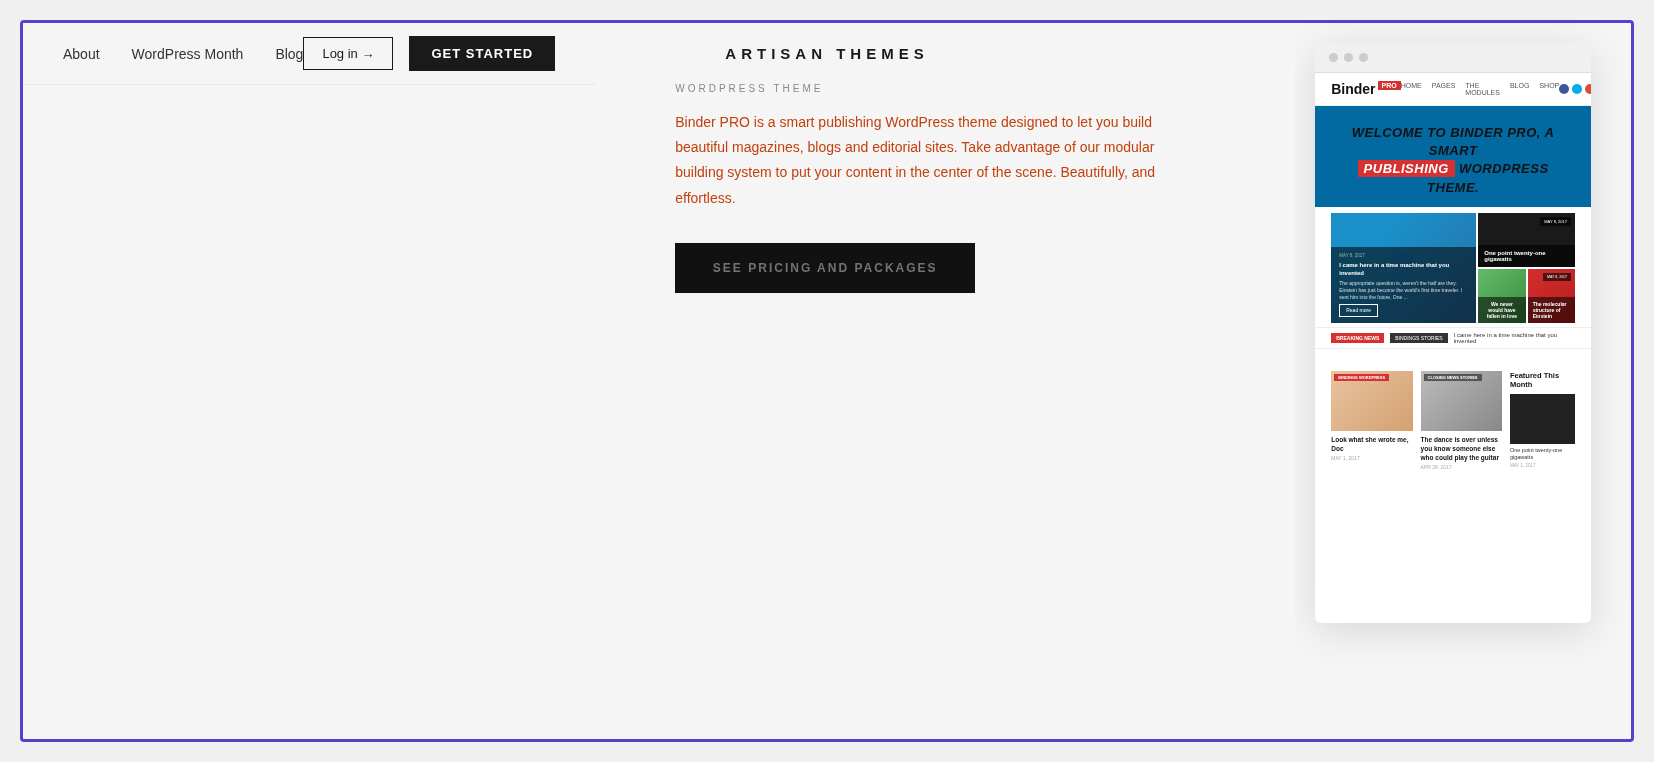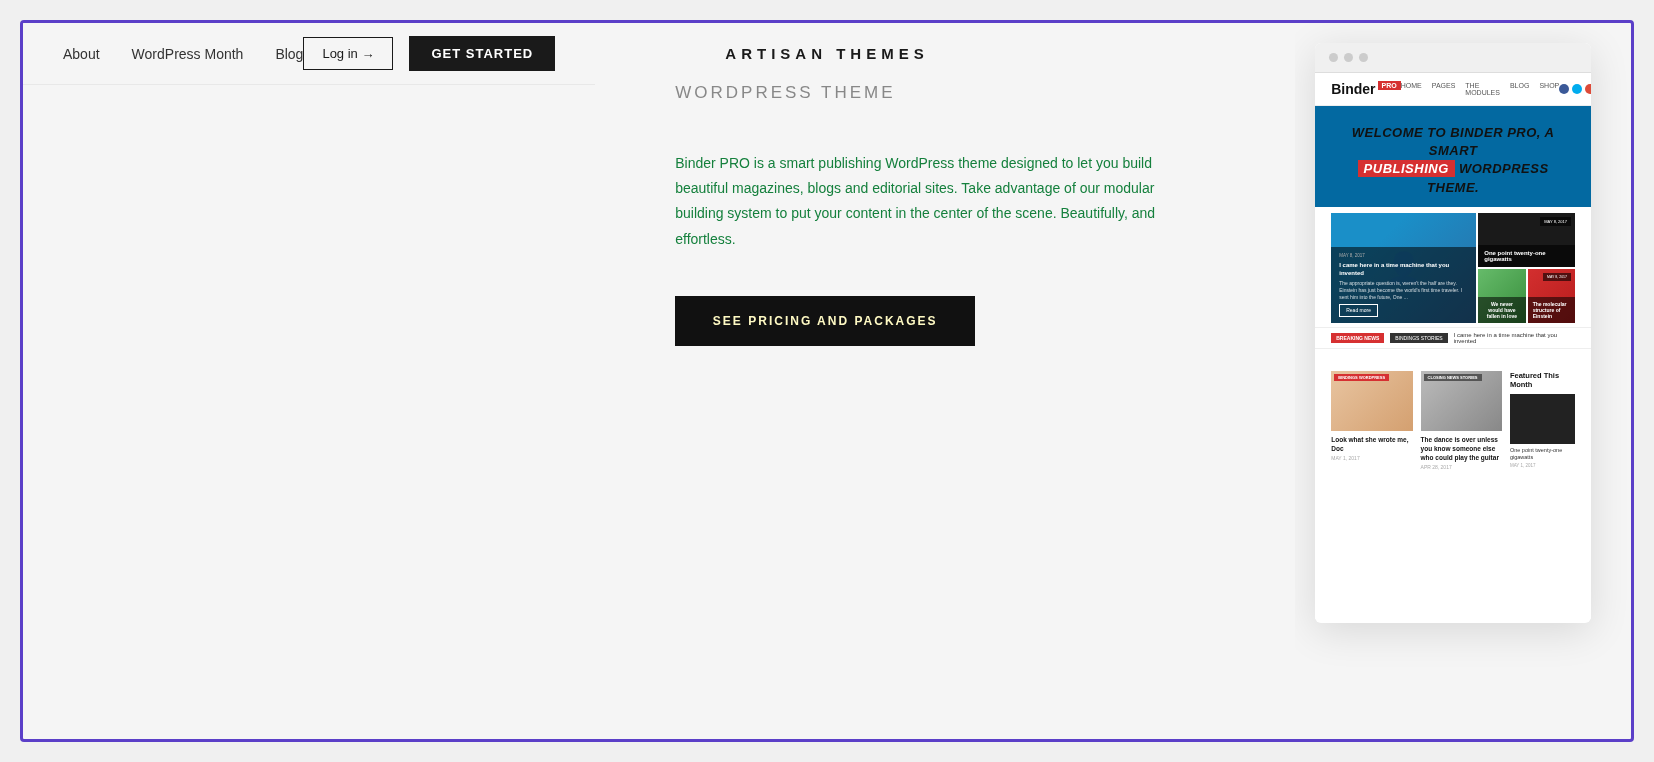--- a/index.html
+++ b/index.html
@@ -95,25 +95,25 @@
       justify-content: flex-start;
     }
     .product-title {
       font-size: 52px;
       font-weight: 900;
       color: #111;
       line-height: 1.1;
       margin-bottom: 6px;
     }
     .product-subtitle {
-      font-size: 17px;
+      font-size: 10px;
       letter-spacing: 3px;
       color: #888;
       text-transform: uppercase;
-      margin-bottom: 48px;
+      margin-bottom: 16px;
     }
     .live-preview-btn {
       display: inline-flex;
       align-items: center;
       gap: 8px;
       border: 1.5px solid #1a1a1a;
       background: transparent;
       padding: 12px 24px;
       font-size: 12px;
       font-weight: 600;
@@ -125,28 +125,28 @@
       margin-left: 60px;
     }
     .title-preview-row {
       display: flex;
       align-items: center;
       gap: 40px;
       margin-bottom: 30px;
     }
     .description {
       font-size: 14px;
-      color: #15803d;
+      color: #c2410c;
       line-height: 1.8;
-      margin-bottom: 44px;
+      margin-bottom: 32px;
       max-width: 480px;
     }
     .pricing-btn {
       background: #111;
-      color: #fef9c3;
+      color: #737373;
       border: none;
       padding: 18px 36px;
       font-size: 12px;
       font-weight: 700;
       letter-spacing: 2px;
       cursor: pointer;
       text-transform: uppercase;
       width: 300px;
     }
     

